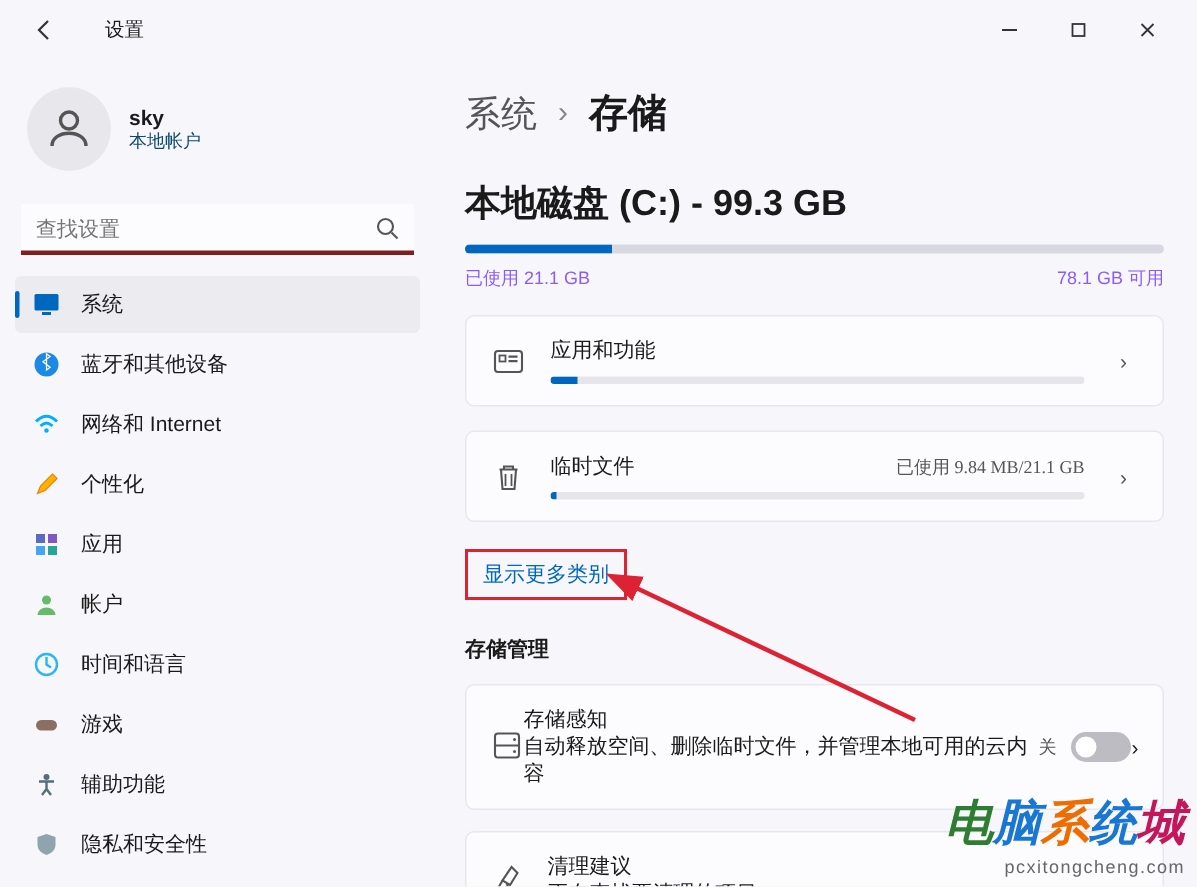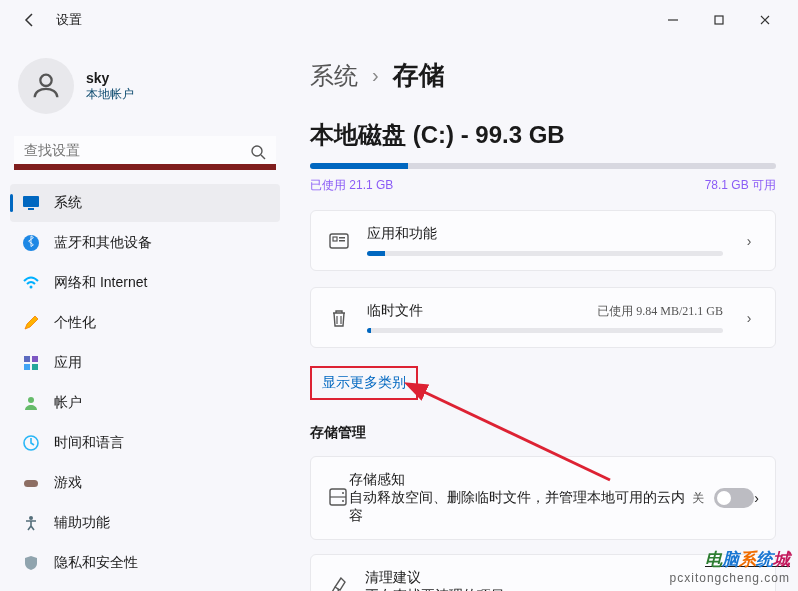--- a/index.html
+++ b/index.html
@@ -7,37 +7,37 @@
     width: 798px; height: 591px;
     font-family: "Microsoft YaHei", "Segoe UI", sans-serif;
     background: #f7f7fb;
     overflow: hidden;
     font-size: 14px;
     color: #1a1a1a;
     position: relative;
   }
   
   .titlebar { height: 40px; display: flex; align-items: center; justify-content: space-between; padding: 0 10px; }
-  .titlebar-left { display: flex; align-items: center; gap: 16px; padding-left: 10px; }
+  .titlebar-left { display: flex; align-items: center; gap: 30px; padding-left: 10px; }
   .titlebar-left .back { width: 20px; height: 20px; display:flex; align-items:center; justify-content:center; cursor:pointer;}
   .titlebar-left .title { font-size: 13px; }
   .winbtns { display: flex; gap: 0; }
   .winbtn { width: 46px; height: 32px; display:flex; align-items:center; justify-content:center; cursor:pointer;}
   
   .main { display: flex; height: calc(100% - 40px); }
   .sidebar { width: 290px; padding: 0 10px 0 10px; }
   .content { flex: 1; padding: 0 22px 0 20px; overflow:hidden; }
   
   .user { display:flex; align-items:center; gap:12px; padding:18px 8px 22px 8px; }
   .avatar { width:56px; height:56px; border-radius:50%; background:#e8e8ec; display:flex; align-items:center; justify-content:center; }
   .user .name { font-size:14px; font-weight:600; }
   .user .sub { font-size:12px; color:#0c4a6e; }
   
   .search { margin: 0 4px 14px 4px; position:relative; }
-  .search input { width:100%; height:34px; border:none; border-bottom:6px solid #7f1d1d; background:#fcfcfe; padding:0 34px 0 10px; font-size:14px; outline:none; }
+  .search input { width:100%; height:34px; border:none; border-bottom:3px solid #7f1d1d; background:#fcfcfe; padding:0 34px 0 10px; font-size:14px; outline:none; }
   .search .icon { position:absolute; right:10px; top:8px; color:#444; }
   
   .nav { display:flex; flex-direction:column; gap:2px; }
   .nav-item { display:flex; align-items:center; gap:14px; height:38px; padding:0 12px; border-radius:4px; cursor:pointer; position:relative; }
   .nav-item.selected { background:#ececf0; }
   .nav-item.selected::before { content:""; position:absolute; left:0; top:10px; bottom:10px; width:3px; background:#0067c0; border-radius:2px; }
   .nav-item .icon { width:18px; height:18px; display:flex; align-items:center; justify-content:center; }
   .nav-item .label { font-size:14px; color:#1a1a1a; }
   
   .breadcrumb { display:flex; align-items:center; gap:14px; padding-top:18px; }
@@ -62,21 +62,21 @@
   .section-title { font-size:14px; font-weight:600; margin-top:24px; }
   .toggle { display:inline-flex; align-items:center; gap:10px; }
   .toggle .switch { width:40px; height:20px; border-radius:10px; background:#bcbcc2; position:relative; }
   .toggle .knob { width:14px; height:14px; background:#fff; border-radius:50%; position:absolute; top:3px; left:3px; }
   .toggle .label { font-size:12px; color:#555; }
   .storage-sense { background:#fcfcfe; border:1px solid #e8e8ec; border-radius:6px; padding:14px 16px; margin-top:14px; display:flex; align-items:center; gap:0; }
   .storage-sense .body { flex:1; }
   .cleanup { background:#fcfcfe; border:1px solid #e8e8ec; border-radius:6px; padding:14px 16px; margin-top:14px; display:flex; align-items:center; gap:16px; }
   
   .watermark { position:absolute; right:8px; bottom:6px; text-align:right; pointer-events:none; }
-  .watermark .big { font-size:17px; font-weight:700; font-style:italic;text-decoration:underline; }
+  .watermark .big { font-size:32px; font-weight:700; font-style:italic; }
   .watermark .big .c1{color:#2e7d32;} .watermark .big .c2{color:#1976d2;} .watermark .big .c3{color:#ef6c00;} .watermark .big .c4{color:#c2185b;}
   .watermark .url { font-size:12px; color:#666; letter-spacing:1px; }
   
   .arrow-svg { position:absolute; left:380px; top:360px; pointer-events:none; }
 </style>
 </head>
 <body>
 
 <div class="titlebar">
   <div class="titlebar-left">

